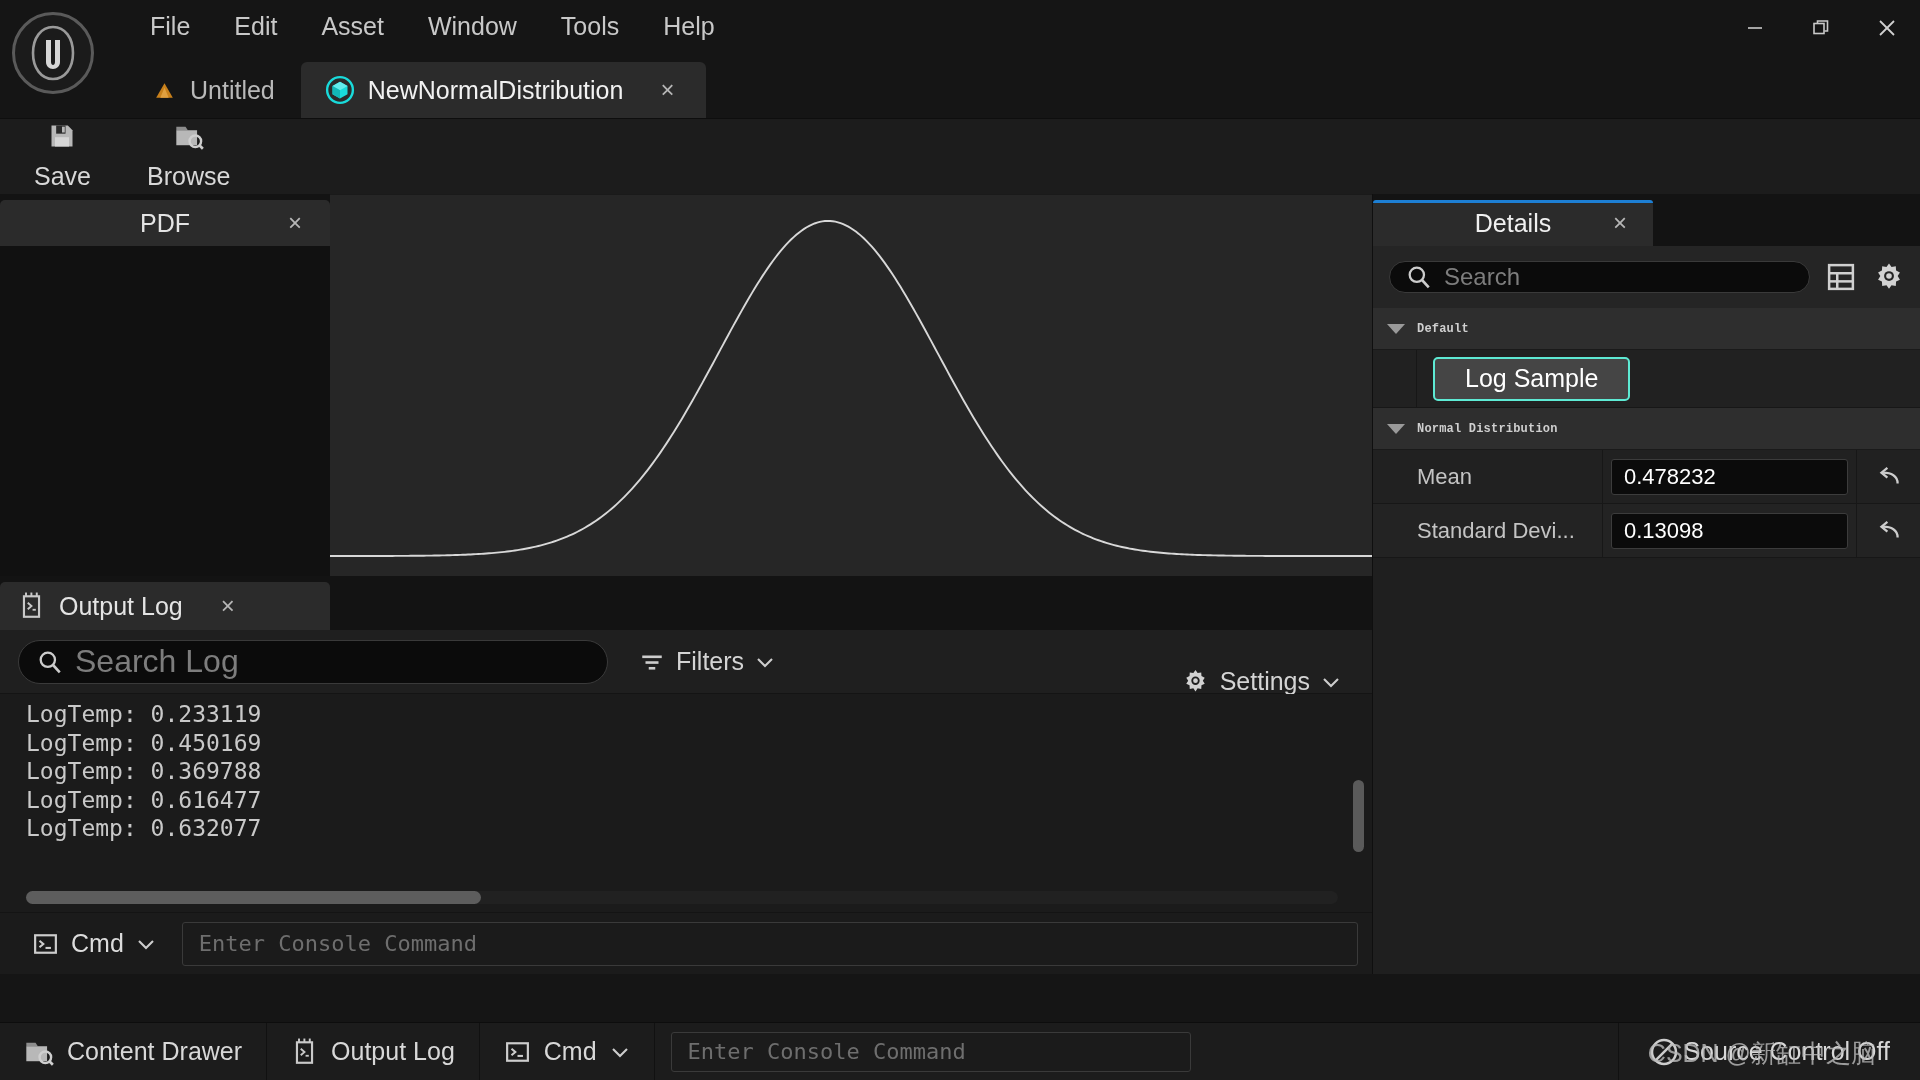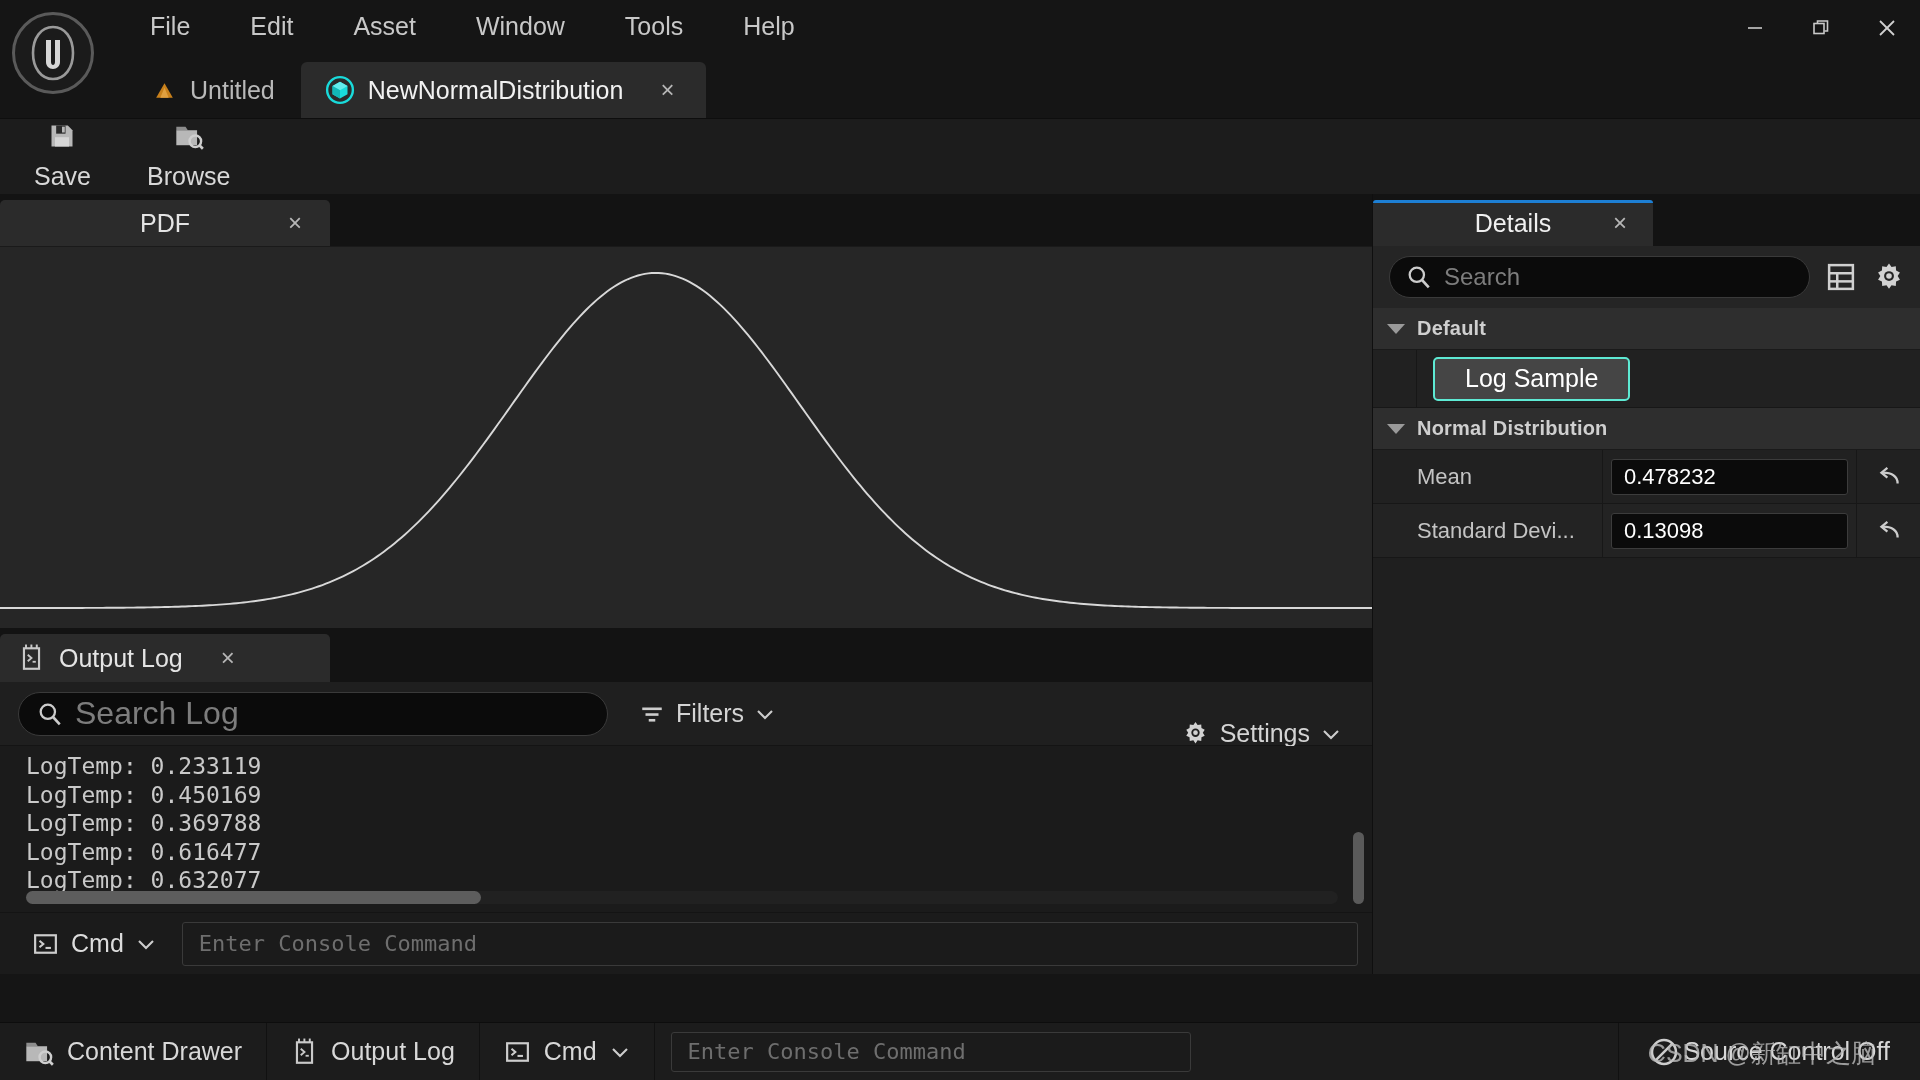--- a/index.html
+++ b/index.html
@@ -14,21 +14,21 @@
 
   
   .titlebar { height:118px; background:#151515; position:relative; flex:0 0 auto; }
   .ue-logo {
     position:absolute; left:12px; top:12px; width:82px; height:82px;
     border-radius:50%; background:#1b1b1b;
     border:3px solid #5a5a5a;
     display:flex; align-items:center; justify-content:center;
   }
   .ue-logo svg { display:block; }
-  .menubar { position:absolute; left:128px; top:0; height:52px; display:flex; align-items:center; gap:16px; }
+  .menubar { position:absolute; left:128px; top:0; height:52px; display:flex; align-items:center; gap:0; }
   .menu-item {
     font-size:25px; color:#c8c8c8; padding:6px 22px; cursor:default;
     line-height:1;
   }
 
   .tabstrip { position:absolute; left:128px; top:52px; height:66px; display:flex; align-items:flex-end; }
   .asset-tab {
     display:flex; align-items:center; gap:13px;
     height:56px; padding:0 26px 0 24px; cursor:default;
     font-size:25px; color:#b9b9b9;
@@ -52,21 +52,21 @@
     height:76px; background:#1c1c1c; border-top:1px solid #0e0e0e;
     display:flex; align-items:center; padding-left:24px; gap:36px; flex:0 0 auto;
   }
   .tb-btn { display:flex; align-items:center; gap:12px; font-size:25px; color:#d8d8d8; cursor:pointer; padding:6px 10px; border-radius:4px;flex-direction:column; }
 
   
   .main { flex:1 1 auto; display:flex; min-height:0; background:#111; }
   .left-col { display:flex; flex-direction:column; min-width:0; flex:1 1 auto; }
 
   
-  .pdf-panel { flex:0 0 auto; display:flex; flex-direction:column; }
+  .pdf-panel { flex:0 0 auto; display:flex; flex-direction:row; }
   .panel-tabbar { height:52px; background:#131313; display:flex; align-items:flex-end; }
   .panel-tab {
     height:46px; min-width:330px; background:#2b2b2b;
     display:flex; align-items:center; justify-content:center; position:relative;
     border-radius:5px 5px 0 0; font-size:25px; color:#e4e4e4; cursor:default;
   }
   .panel-tab .ptx { pointer-events:none; }
   .panel-tab .tab-close { position:absolute; right:22px; margin:0; }
   .viewport {
     height:382px; background:#262626; margin:0;
@@ -149,35 +149,35 @@
   }
   .details-tab::before {
     content:""; position:absolute; left:0; right:0; top:0; height:3px; background:#1d7fd4;
     border-radius:5px 5px 0 0;
   }
   .details-tab .tab-close { position:absolute; right:20px; margin:0; }
   .details-search {
     height:62px; background:#252525; display:flex; align-items:center; gap:14px; padding:0 14px 0 16px;
   }
   .dsearch-box {
-    flex:1; height:42px; background:#0b0b0b; border:1px solid #3a3a3a; border-radius:21px;
+    flex:1; height:32px; background:#0b0b0b; border:1px solid #3a3a3a; border-radius:21px;
     display:flex; align-items:center; gap:12px; padding:0 16px;
   }
   .dsearch-box input {
     flex:1; background:transparent; border:none; outline:none; color:#d8d8d8;
     font-size:24px; font-family:"Liberation Sans", sans-serif;
   }
   .dsearch-box input::placeholder { color:#7d7d7d; }
   .dicon-btn { width:34px; height:34px; display:flex; align-items:center; justify-content:center; cursor:pointer; }
 
   .cat-header {
     height:42px; background:#2e2e2e; display:flex; align-items:center; gap:12px;
     padding-left:14px; border-bottom:1px solid #1a1a1a; cursor:pointer;
   }
-  .cat-header .cat-title { font-size:20px; font-weight:bold; color:#cfcfcf; letter-spacing:.2px; }
+  .cat-header .cat-title { font-size:12px; font-weight:bold; color:#cfcfcf; letter-spacing:.2px;font-family:Liberation Mono, monospace; }
   .tri { width:0; height:0; border-left:9px solid transparent; border-right:9px solid transparent; border-top:10px solid #9a9a9a; }
 
   .prop-row {
     height:54px; display:flex; align-items:center; background:#212121;
     border-bottom:1px solid #171717;
   }
   .prop-row.alt { background:#232323; }
   .prop-name {
     width:230px; flex:0 0 230px; padding-left:44px; font-size:22px; color:#c4c4c4;
     white-space:nowrap; overflow:hidden; text-overflow:ellipsis;

